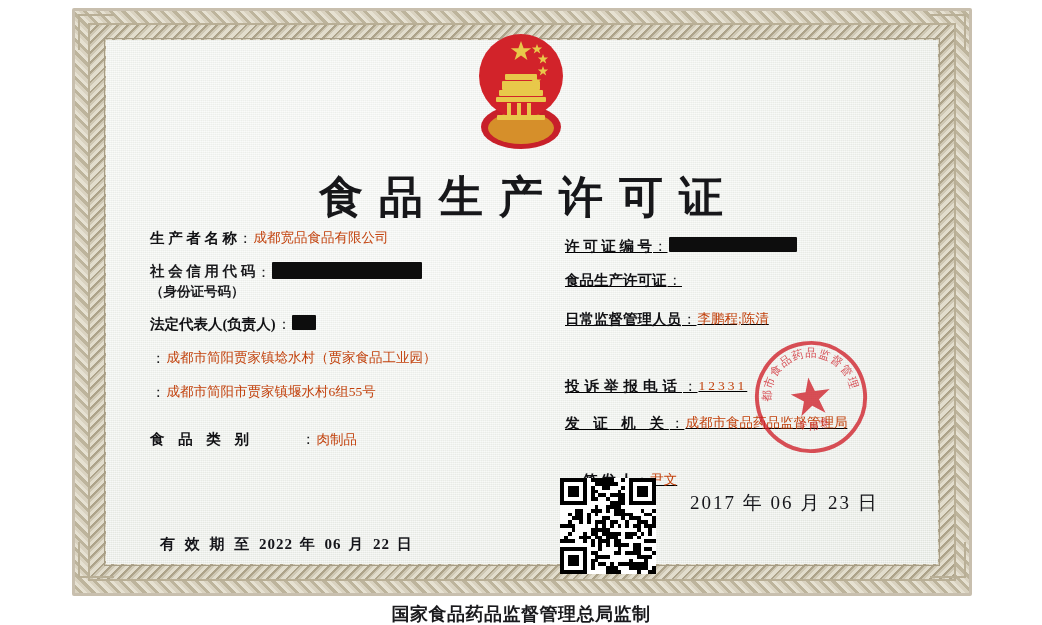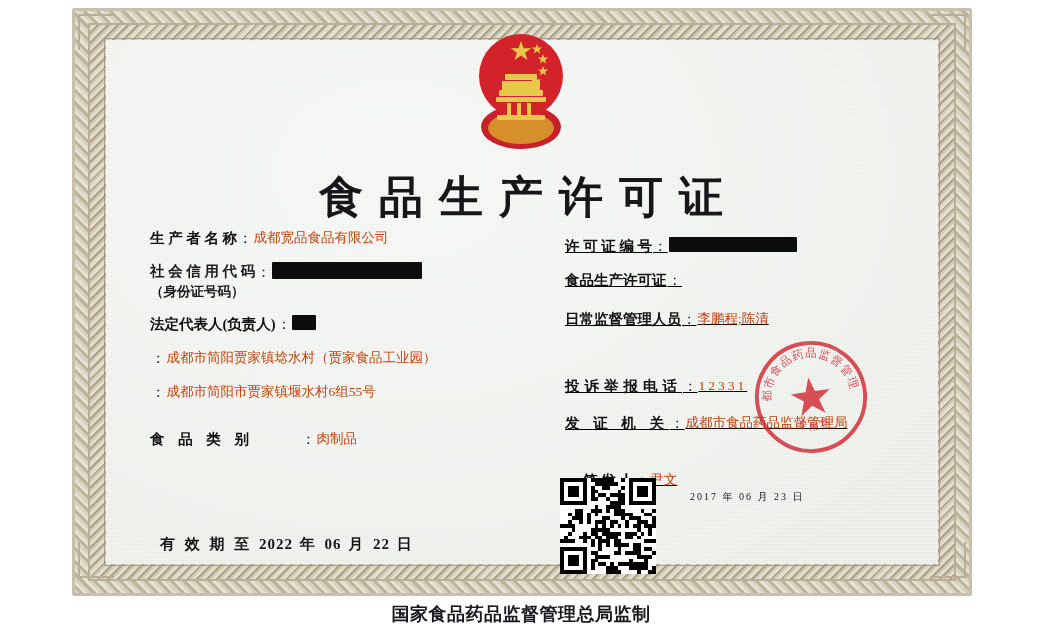--- a/index.html
+++ b/index.html
@@ -209,21 +209,21 @@
     letter-spacing: 3px;
     z-index: 6;
   }
   .valid-row .num { letter-spacing: 1px; font-weight: 600; }
 
   
   .issue-date {
     position: absolute;
     left: 690px;
     top: 490px;
-    font-size: 10px;
+    font-size: 19px;
     color: #15151a;
     letter-spacing: 2px;
     z-index: 6;
   }
 
   
   .qr {
     position: absolute;
     left: 560px;
     top: 478px;
@@ -341,21 +341,21 @@
       <div class="row">
         <span class="colon">：</span>
         <span class="val">成都市简阳贾家镇埝水村（贾家食品工业园）</span>
       </div>
 
       <div class="row">
         <span class="colon">：</span>
         <span class="val">成都市简阳市贾家镇堰水村6组55号</span>
       </div>
 
-      <div class="row" style="margin-top:26px;">
+      <div class="row" style="margin-top:26px;align-items:center;">
         <span class="lbl sp" style="width:150px;">食 品 类 别</span>
         <span class="colon">：</span>
         <span class="val">肉制品</span>
       </div>
 
     </div>
 
     <div class="col-right">
 
       <div class="row">

